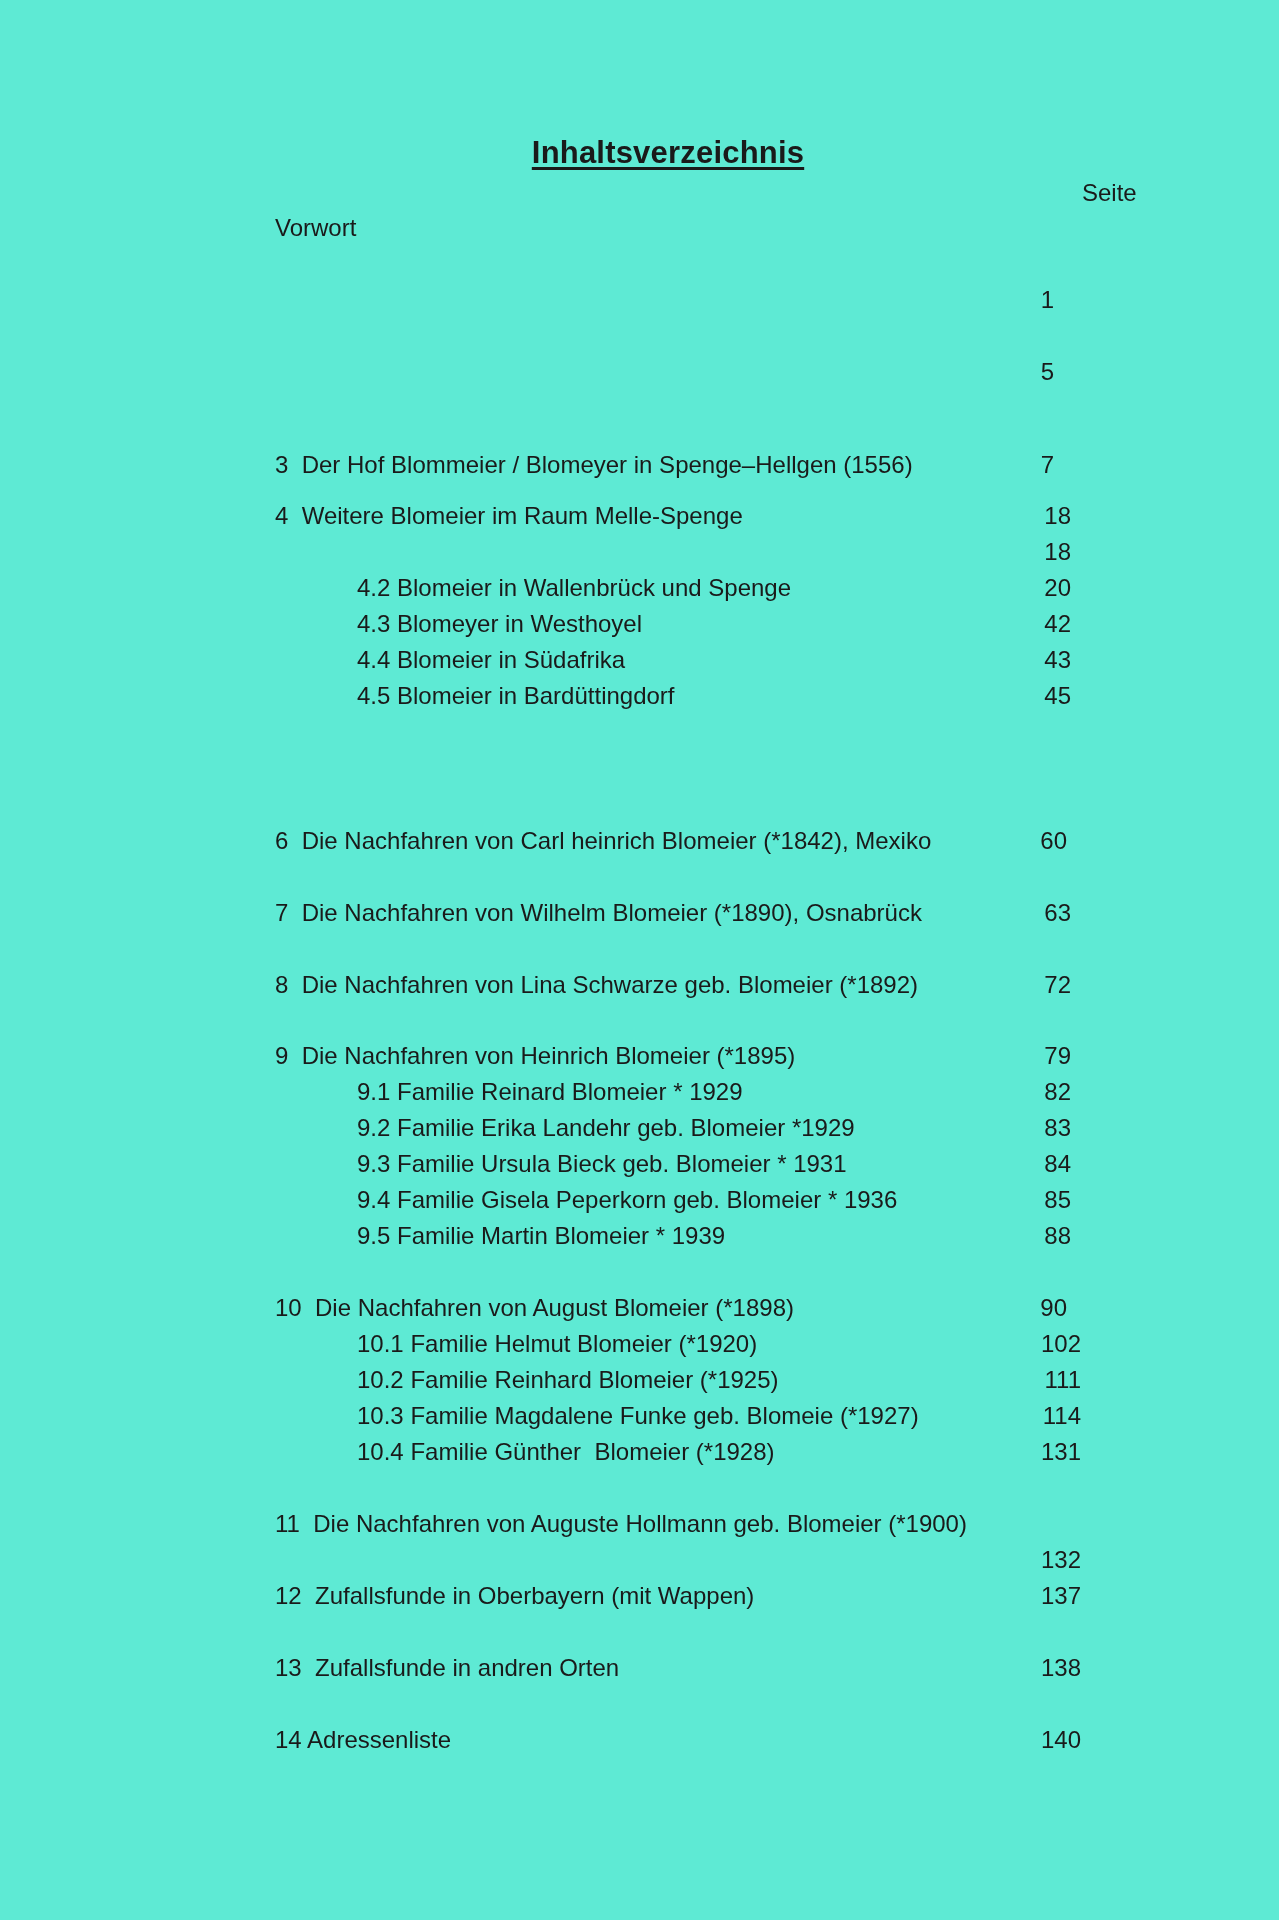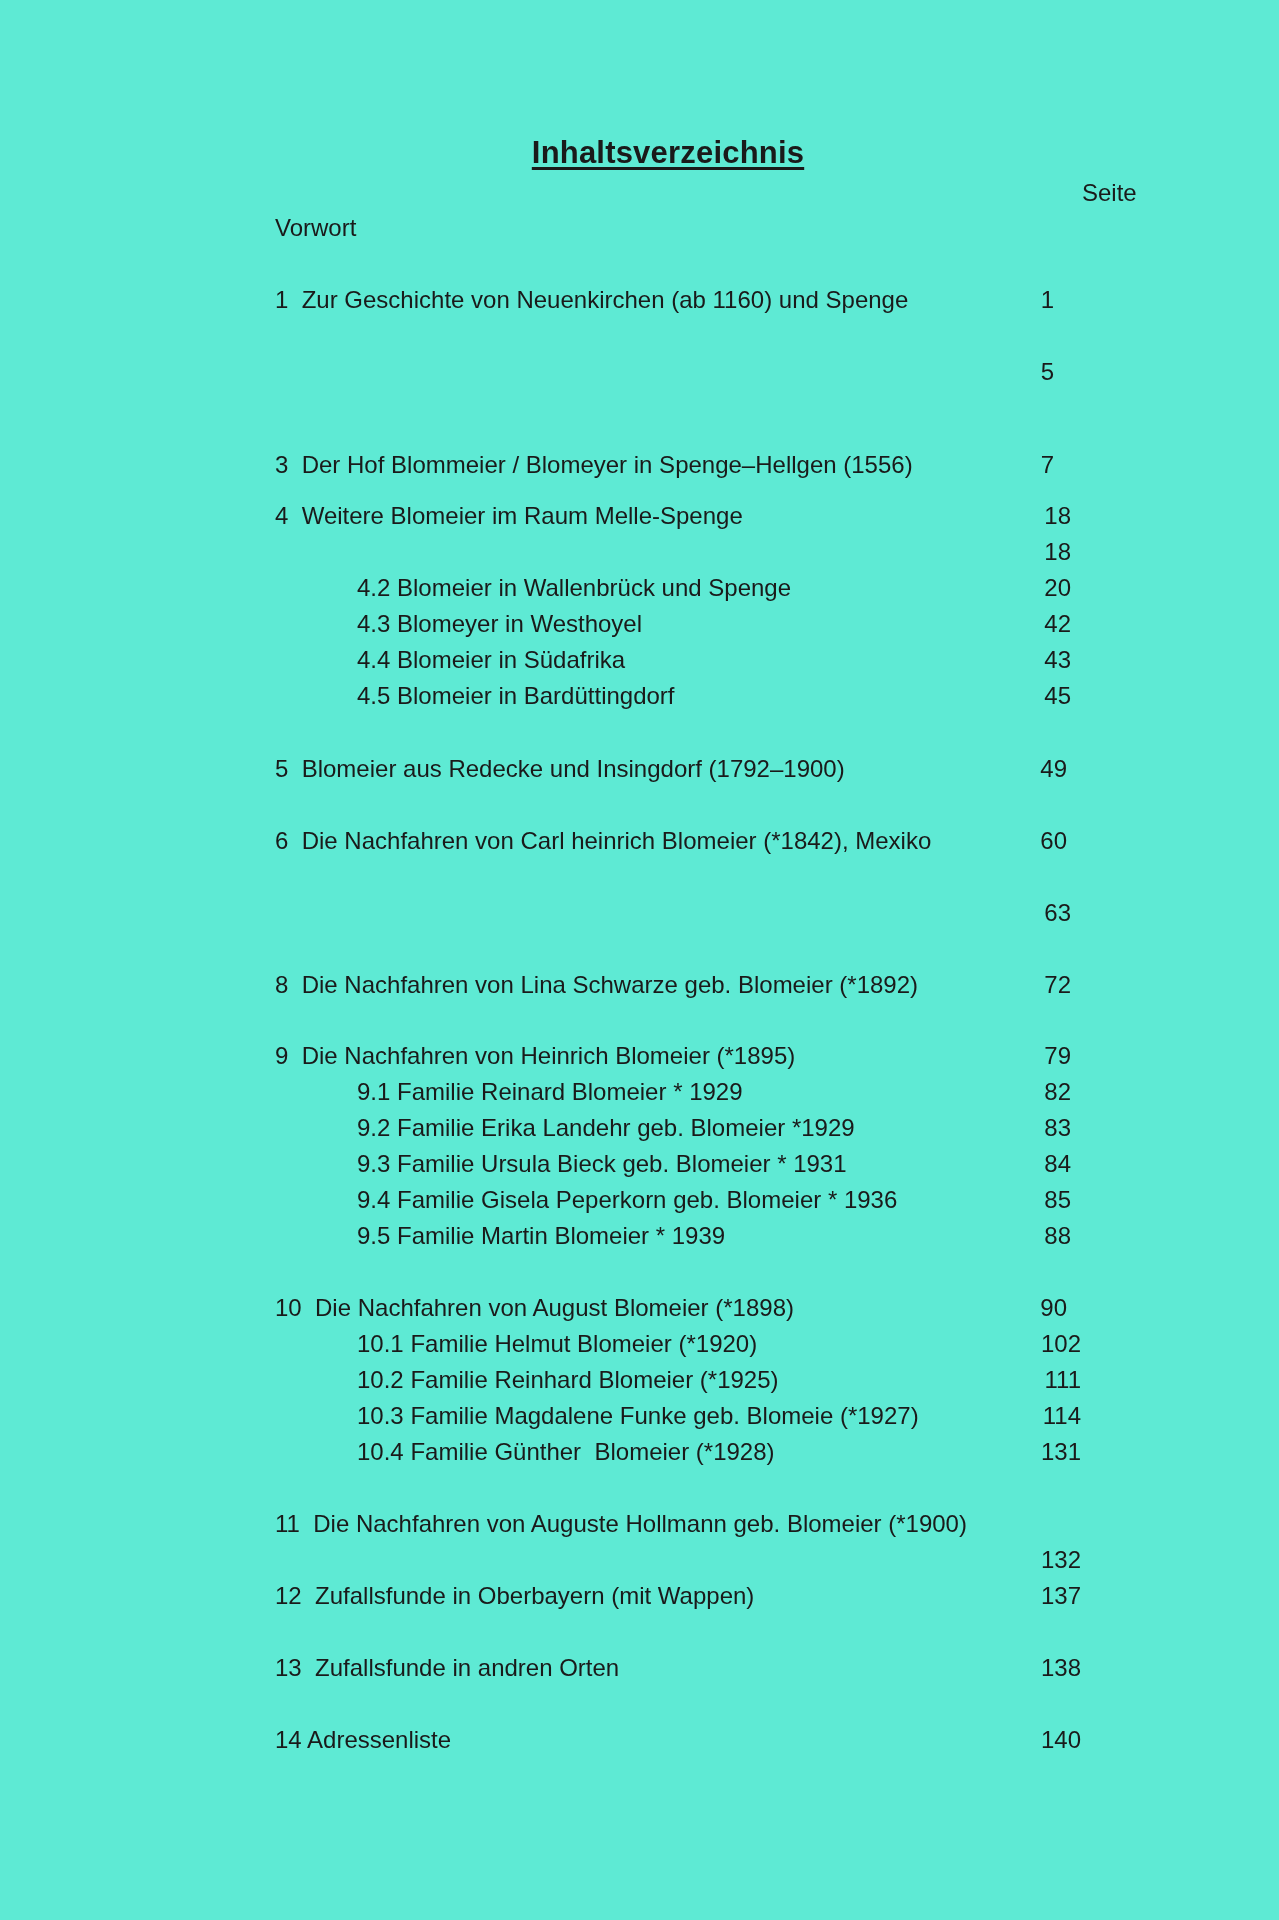--- a/index.html
+++ b/index.html
@@ -22,21 +22,20 @@
 <body>
 
 <div class="page">
   <div class="title">Inhaltsverzeichnis</div>
   <div class="seite">Seite</div>
   <div class="row" style="top:212px">
     <span class="label main">Vorwort</span>
   </div>
 
   <div class="row" style="top:284px">
-    <span class="label main">1  Zur Geschichte von Neuenkirchen (ab 1160) und Spenge</span>
     <span class="num one">1</span>
   </div>
   <div class="row" style="top:356px">
     <span class="num one">5</span>
   </div>
   <div class="row" style="top:449px">
     <span class="label main">3  Der Hof Blommeier / Blomeyer in Spenge–Hellgen (1556)</span>
     <span class="num one">7</span>
   </div>
 
@@ -57,29 +56,26 @@
   </div>
   <div class="row" style="top:644px">
     <span class="label sub">4.4 Blomeier in Südafrika</span>
     <span class="num two">43</span>
   </div>
   <div class="row" style="top:680px">
     <span class="label sub">4.5 Blomeier in Bardüttingdorf</span>
     <span class="num two">45</span>
   </div>
 
-  <div class="row" style="top:753px">
-    <span class="label main">5  Blomeier aus Redecke und Insingdorf (1792–1900)</span>
-    <span class="num two" style="right:212px">49</span>
-  </div>
   <div class="row" style="top:825px">
     <span class="label main">6  Die Nachfahren von Carl heinrich Blomeier (*1842), Mexiko</span>
     <span class="num two" style="right:212px">60</span>
   </div>
   <div class="row" style="top:897px">
+    <span class="label main">7  Die Nachfahren von Wilhelm Blomeier (*1890), Osnabrück</span>
     <span class="num two">63</span>
   </div>
   <div class="row" style="top:969px">
     <span class="label main">8  Die Nachfahren von Lina Schwarze geb. Blomeier (*1892)</span>
     <span class="num two">72</span>
   </div>
 
   <div class="row" style="top:1040px">
     <span class="label main">9  Die Nachfahren von Heinrich Blomeier (*1895)</span>
     <span class="num two">79</span>

